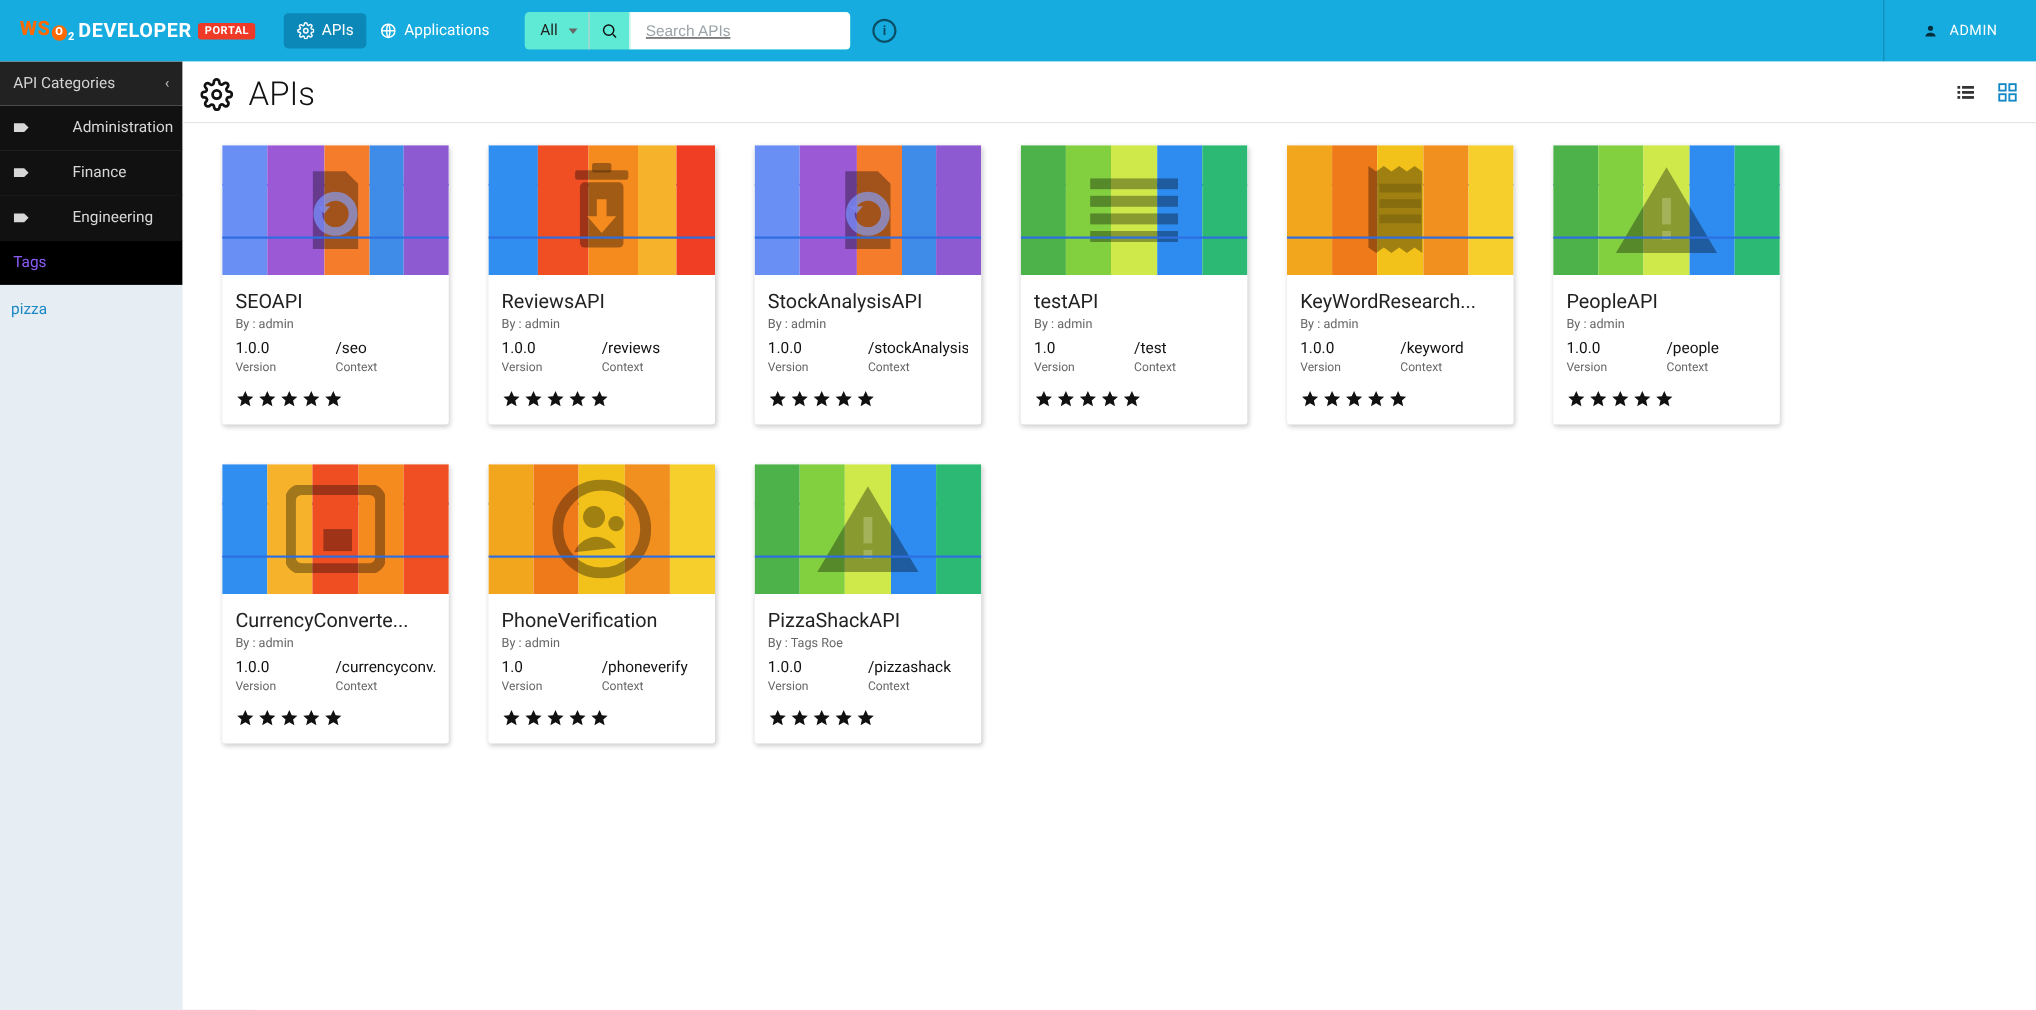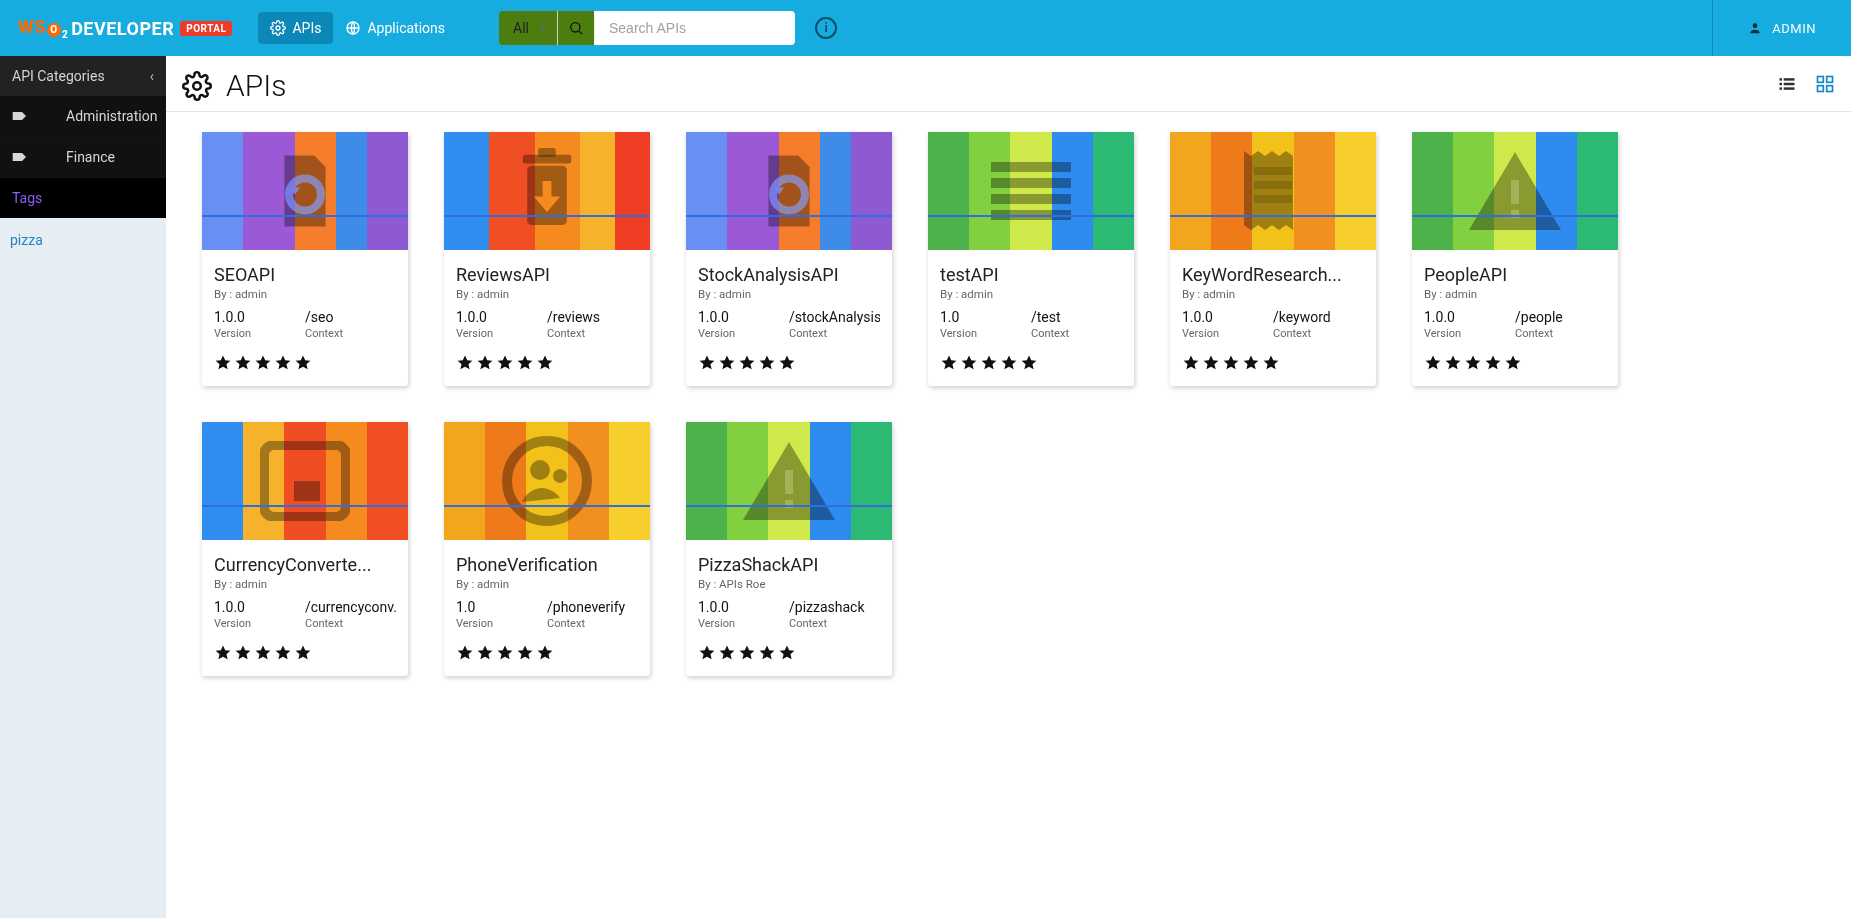--- a/index.html
+++ b/index.html
@@ -7,25 +7,25 @@
   
   .topbar { height:56px; background:#16acdf; display:flex; align-items:center; color:#fff; }
   .logo { display:flex; align-items:center; padding:0 18px; font-weight:700; letter-spacing:.5px; white-space:nowrap; }
   .logo .wso { font-weight:800; color:#ff6a00; font-size:18px; }
   .logo .wso small{ color:#fff; font-size:10px; vertical-align:sub; }
   .logo .dev { font-size:18px; margin-left:3px; }
   .logo .badge { background:#ef3a28; color:#fff; font-size:10px; border-radius:3px; padding:2px 6px; margin-left:6px; font-weight:700; }
   .top-tabs { display:flex; align-items:center; margin-left:8px; }
   .top-tab { display:flex; align-items:center; gap:6px; padding:8px 12px; border-radius:4px; cursor:pointer; font-size:14px; }
   .top-tab.active { background:#0b88b8; }
-  .search-wrap { display:flex; align-items:center; margin-left:42px; background:#4d7c0f; border-radius:4px; overflow:hidden; height:34px; }
+  .search-wrap { display:flex; align-items:center; margin-left:20px; background:#5eead4; border-radius:4px; overflow:hidden; height:34px; }
   .search-select { color:#222; font-size:14px; padding:0 28px 0 14px; height:100%; display:flex; align-items:center; border-right:1px solid #ccc; position:relative; }
   .search-select .caret{ position:absolute; right:10px; width:0;height:0;border-left:4px solid transparent;border-right:4px solid transparent;border-top:5px solid #666; }
   .search-icon { padding:0 10px; color:#222; display:flex; align-items:center; border-right:1px solid #eee; height:100%; }
-  .search-input { border:none; outline:none; font-size:14px; padding:0 14px; width:200px; height:100%; color:#222; }
+  .search-input { border:none; outline:none; font-size:14px; padding:0 14px; width:200px; height:100%; color:#222;text-decoration:underline; }
   .search-input::placeholder{ color:#9aa3a8; }
   .info-btn { margin-left:20px; width:22px;height:22px;border:2px solid #0b4f66;border-radius:50%;display:flex;align-items:center;justify-content:center;color:#0b4f66;font-weight:700;font-size:12px; cursor:pointer; }
   .spacer { flex:1; }
   .user-btn { border-left:1px solid rgba(0,0,0,.2); height:100%; padding:0 35px; display:flex; align-items:center; gap:10px; font-size:13px; letter-spacing:.5px; cursor:pointer; }
 
   
   .layout { display:flex; min-height: calc(100vh - 56px); }
   .sidebar { width:166px; background:#e6eef3; display:flex; flex-direction:column; }
   .side-head { background:#222; color:#d3d3d3; font-size:14px; padding:12px 12px; display:flex; justify-content:space-between; align-items:center; }
   .side-head .chev { color:#bcbcbc; }
@@ -152,20 +152,26 @@
             <use href="#tagshape"></use>
           </svg>
           <span>Administration</span>
         </div>
         <div class="cat">
           <svg width="16" height="10" fill="#d7d7d7">
             <use href="#tagshape"></use>
           </svg>
           <span>Finance</span>
         </div>
+        <div class="cat">
+          <svg width="16" height="10" fill="#d7d7d7">
+            <use href="#tagshape"></use>
+          </svg>
+          <span>Engineering</span>
+        </div>
       </div>
     <div class="tags-head">Tags</div>
     <div id="tags">
         <div class="tag-item">pizza</div>
       </div>
   </aside>
 
   <main class="main">
     <div class="main-header">
       <svg width="30" height="30" style="color:#111">
@@ -583,21 +589,21 @@
             <div class="icon">
               <svg width="96" height="82" viewBox="0 0 96 82">
                 <path fill="rgba(0,0,0,.45)" d="M48 2L94 80H2z"></path>
                 <rect x="44" y="30" width="8" height="24" fill="rgba(255,255,255,.25)"></rect>
                 <rect x="44" y="60" width="8" height="8" fill="rgba(255,255,255,.25)"></rect>
               </svg>
             </div>
           </div>
           <div class="card-body">
             <div class="card-title">PizzaShackAPI</div>
-            <div class="by">By : APIs Roe</div>
+            <div class="by">By : Tags Roe</div>
             <div class="row2">
               <div class="col">
                 <div class="val">1.0.0</div>
                 <div class="lbl">Version</div>
               </div>
               <div class="col">
                 <div class="val">/pizzashack</div>
                 <div class="lbl">Context</div>
               </div>
             </div>

